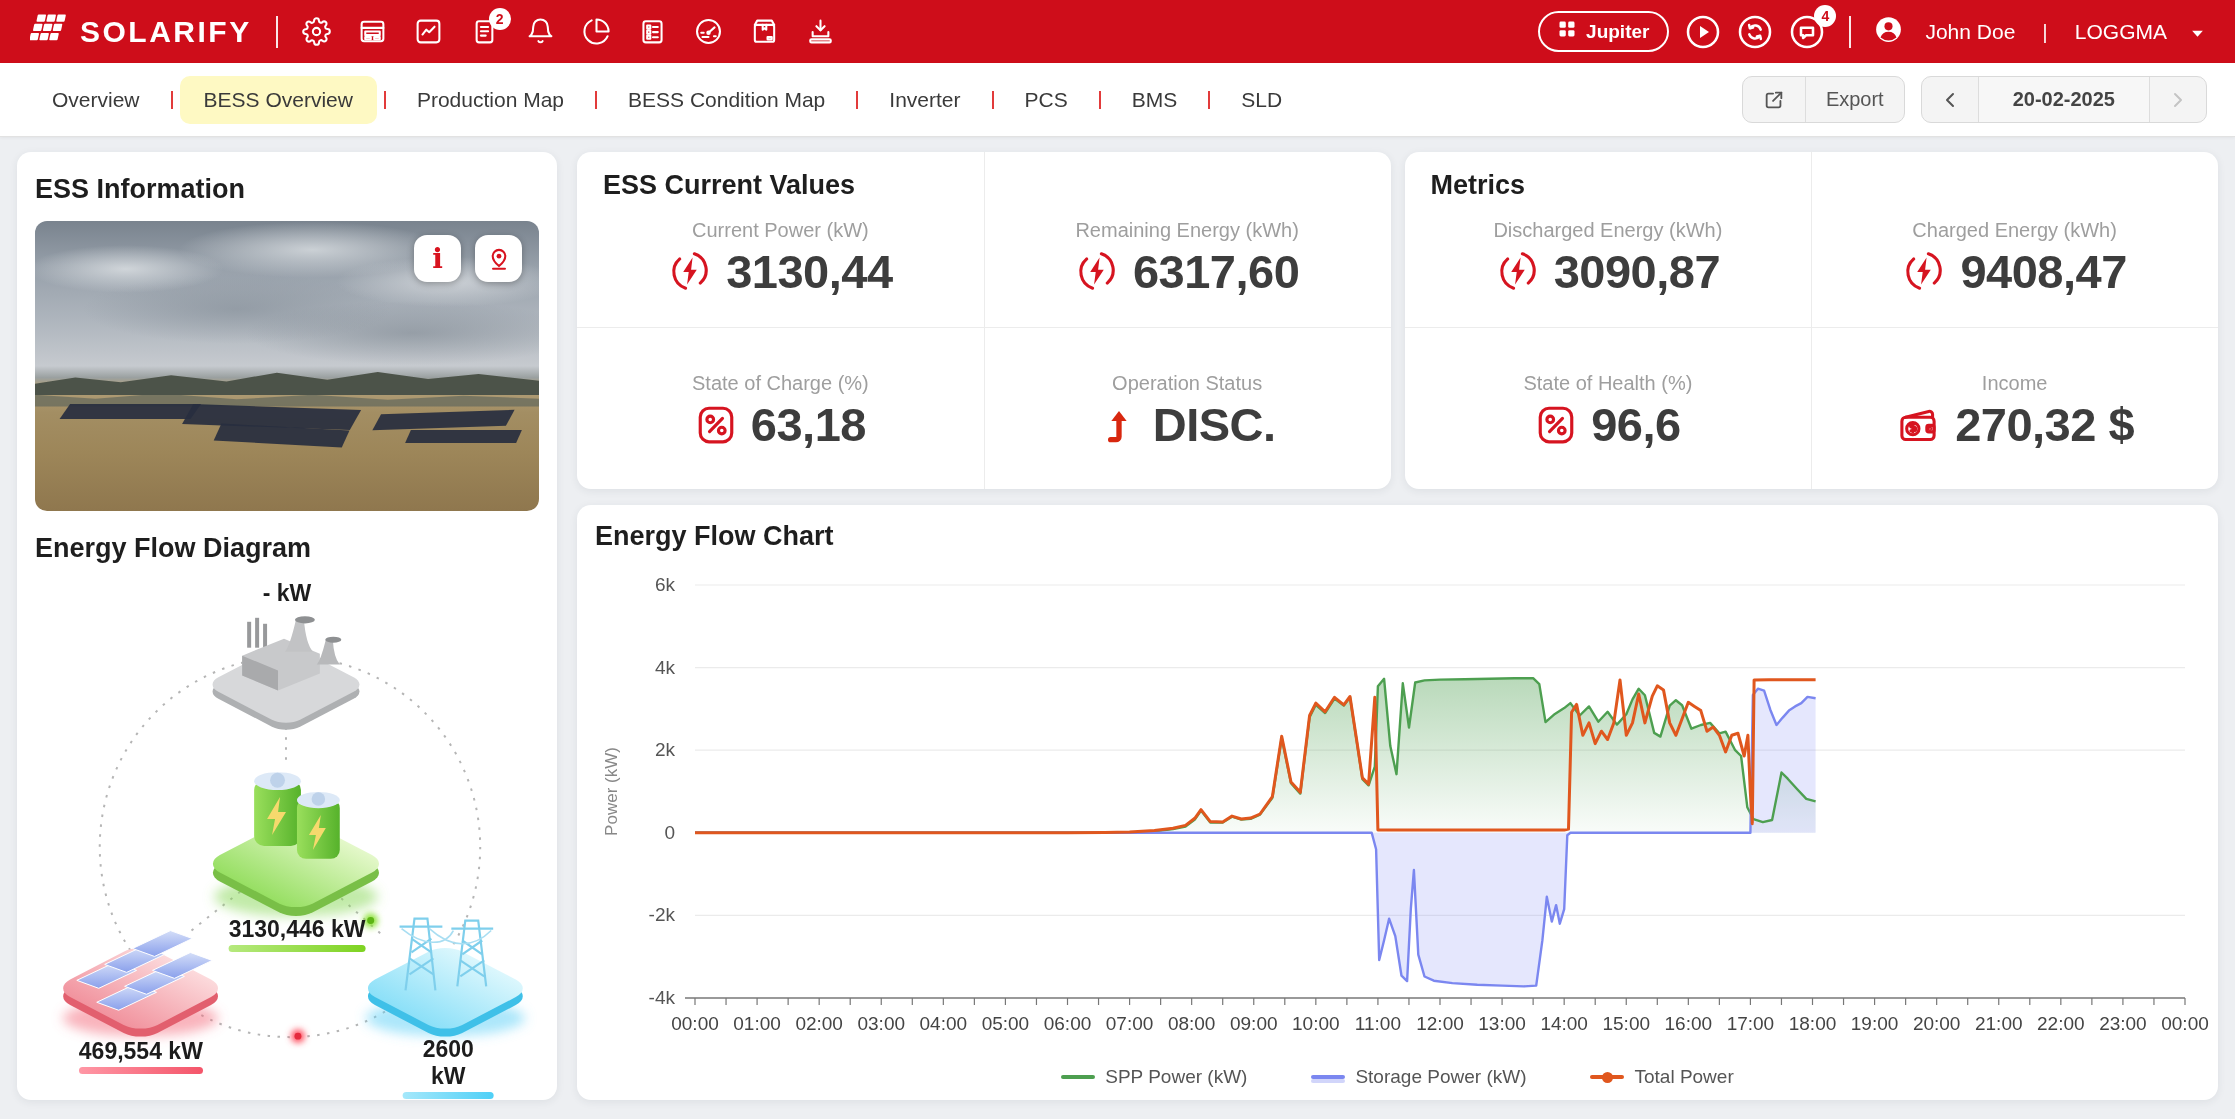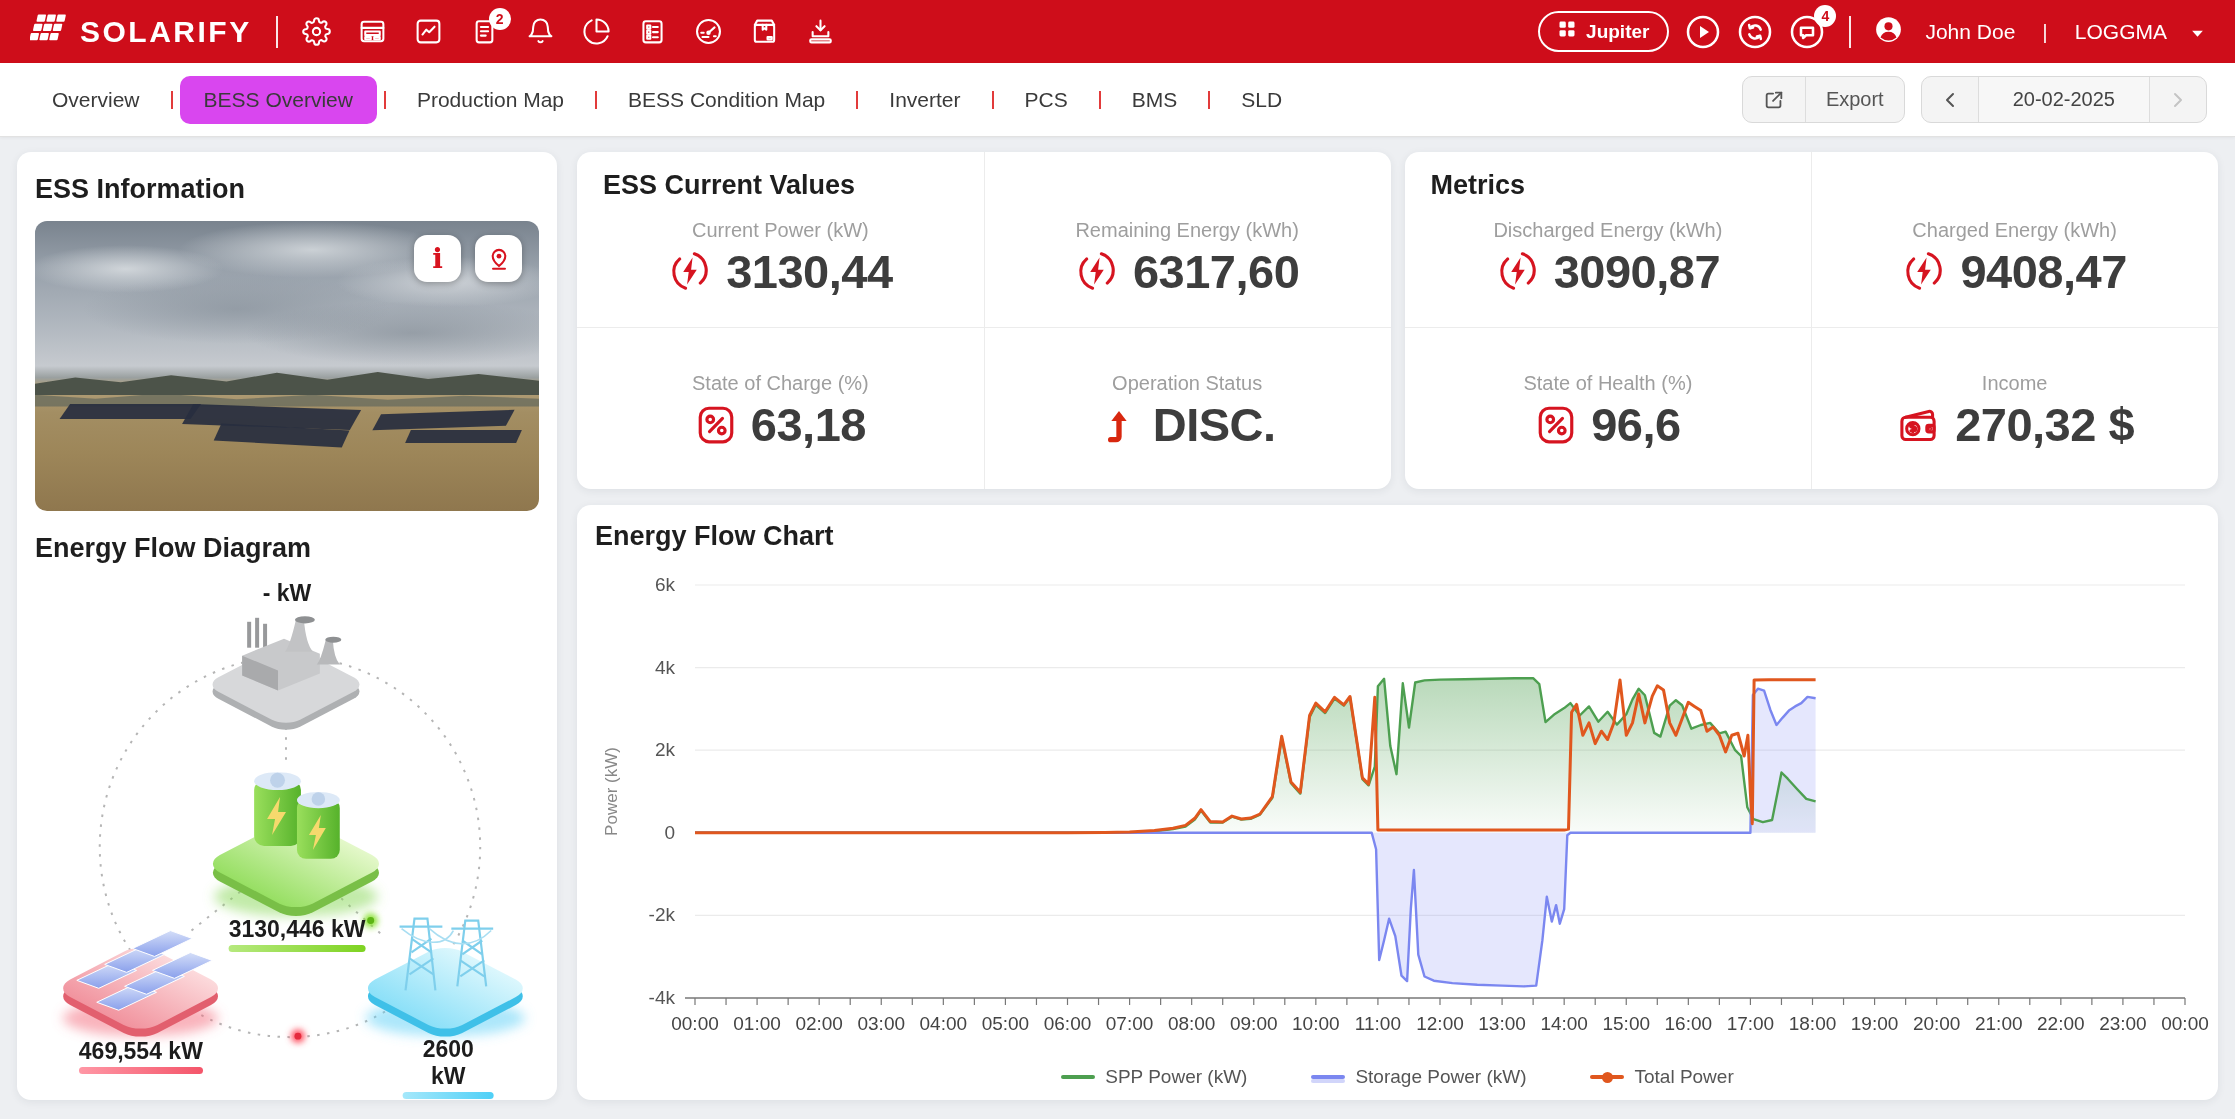--- a/index.html
+++ b/index.html
@@ -22,30 +22,30 @@
   .cbtn{width:36px;height:36px;position:relative;cursor:pointer;display:flex;align-items:center;justify-content:center;}
   .cbtn svg{width:36px;height:36px;stroke:#fff;fill:none;stroke-width:1.7;stroke-linecap:round;stroke-linejoin:round;}
   .user-area{display:flex;align-items:center;gap:23px;font-size:21px;cursor:pointer;}
   .user-sep{font-size:21px;opacity:.95;padding:0 4px;}
 
   
   .navbar{height:74px;background:#fff;display:flex;align-items:center;padding:0 28px;
     border-bottom:1px solid #e2e2e2;box-shadow:0 1px 3px rgba(0,0,0,.05);}
   .tabs{display:flex;align-items:center;}
   .tab{font-size:21px;color:#3a3a3a;padding:12px 24px;border-radius:10px;cursor:pointer;white-space:nowrap;}
-  .tab.active{background:#d946ef;}
+  .tab.active{background:#fef9c3;}
   .tabsep{width:2px;height:18px;background:#e23b3b;margin:0 7px;}
   .nav-right{margin-left:auto;display:flex;align-items:center;gap:16px;}
   .btn-group{display:flex;align-items:stretch;height:47px;border:1px solid #d9d9d9;border-radius:10px;
     overflow:hidden;background:#f4f4f4;}
   .seg{display:flex;align-items:center;justify-content:center;padding:0 20px;font-size:20px;color:#555;
     cursor:pointer;border-right:1px solid #ddd;text-align:center;}
   .seg:last-child{border-right:none;}
   .seg svg{stroke:#555;fill:none;stroke-width:2;stroke-linecap:round;stroke-linejoin:round;}
-  .seg.date{background:#f7f7f7;color:#444;font-weight:normal;padding:0 34px;}
+  .seg.date{background:#f7f7f7;color:#444;font-weight:bold;padding:0 34px;}
   .seg.disabled svg{stroke:#c4c4c4;}
 
   
   .content{display:flex;gap:20px;padding:15px 17px;}
   .card{background:#fff;border-radius:14px;box-shadow:0 2px 8px rgba(40,50,65,.08);}
 
   
   .left-card{width:540px;height:948px;padding:22px 18px;flex-shrink:0;}
   .card-title{font-size:27px;font-weight:bold;color:#1e1e1e;}
   .photo{position:relative;margin-top:16px;height:290px;border-radius:12px;overflow:hidden;

